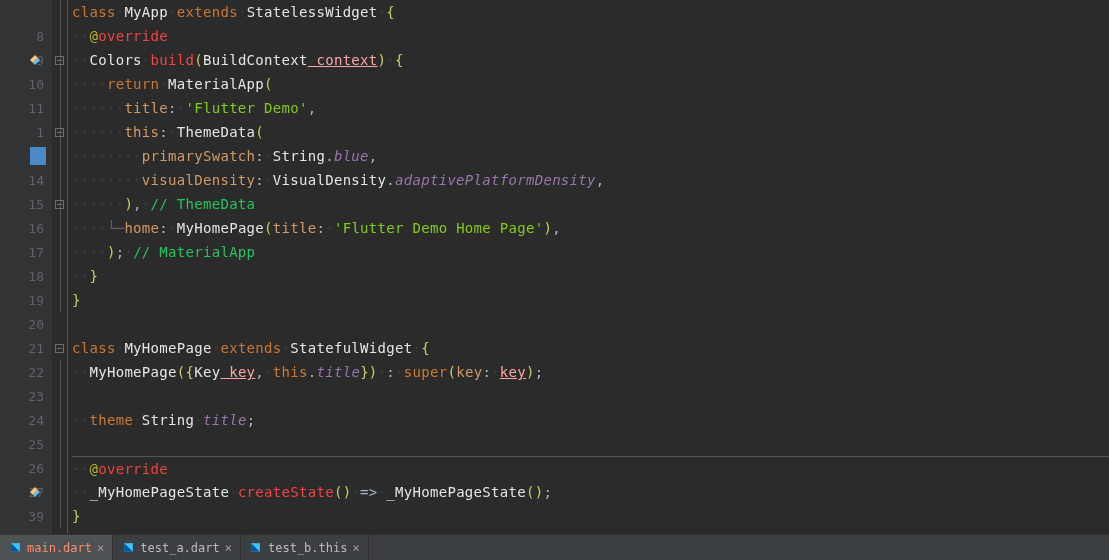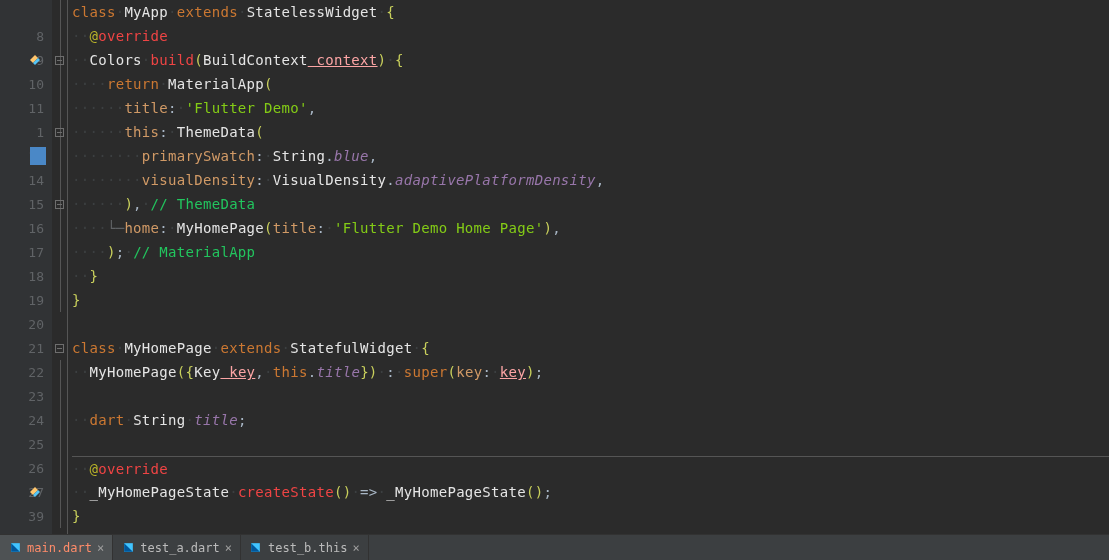--- a/index.html
+++ b/index.html
@@ -327,21 +327,21 @@
     <div class="code-row"><span class="ws">········</span><span class="prop">visualDensity</span><span class="pn">:</span><span class="ws">·</span><span class="type">VisualDensity</span><span class="dot">.</span><span class="ital">adaptivePlatformDensity</span><span class="pn">,</span></div>
     <div class="code-row"><span class="ws">······</span><span class="br-y">)</span><span class="pn">,</span><span class="ws">·</span><span class="cmt">// ThemeData</span></div>
     <div class="code-row"><span class="ws">····</span><span class="tree">└─</span><span class="prop">home</span><span class="pn">:</span><span class="ws">·</span><span class="type">MyHomePage</span><span class="br-y">(</span><span class="prop">title</span><span class="pn">:</span><span class="ws">·</span><span class="str">'Flutter Demo Home Page'</span><span class="br-y">)</span><span class="pn">,</span></div>
     <div class="code-row"><span class="ws">····</span><span class="br-y">)</span><span class="pn">;</span><span class="ws">·</span><span class="cmt">// MaterialApp</span></div>
     <div class="code-row"><span class="ws">··</span><span class="br-y">}</span></div>
     <div class="code-row"><span class="br-y">}</span></div>
     <div class="code-row"></div>
     <div class="code-row"><span class="kw">class</span><span class="ws">·</span><span class="type">MyHomePage</span><span class="ws">·</span><span class="kw">extends</span><span class="ws">·</span><span class="type">StatefulWidget</span><span class="ws">·</span><span class="br-y">{</span></div>
     <div class="code-row"><span class="ws">··</span><span class="type">MyHomePage</span><span class="br-y">({</span><span class="type">Key</span><span class="param"> key</span><span class="pn">,</span><span class="ws">·</span><span class="kw">this</span><span class="dot">.</span><span class="ital">title</span><span class="br-y">})</span><span class="ws">·</span><span class="pn">:</span><span class="ws">·</span><span class="kw">super</span><span class="br-y">(</span><span class="prop">key</span><span class="pn">:</span><span class="ws">·</span><span class="param">key</span><span class="br-y">)</span><span class="pn">;</span></div>
     <div class="code-row"></div>
-    <div class="code-row"><span class="ws">··</span><span class="kw">dart</span><span class="ws">·</span><span class="type">String</span><span class="ws">·</span><span class="ital">title</span><span class="pn">;</span></div>
+    <div class="code-row"><span class="ws">··</span><span class="kw">theme</span><span class="ws">·</span><span class="type">String</span><span class="ws">·</span><span class="ital">title</span><span class="pn">;</span></div>
     <div class="code-row"></div>
     <div class="code-row hr-sep"><span class="ws">··</span><span class="ann">@</span><span class="fn">override</span></div>
     <div class="code-row"><span class="ws">··</span><span class="type">_MyHomePageState</span><span class="ws">·</span><span class="fn">createState</span><span class="br-y">()</span><span class="ws">·</span><span class="pn">=&gt;</span><span class="ws">·</span><span class="type">_MyHomePageState</span><span class="br-y">()</span><span class="pn">;</span></div>
     <div class="code-row"><span class="br-y">}</span></div>
     <div class="code-row"></div>
   </div>
 </div>
 
 <div class="tabs">
   <div class="tab active">

